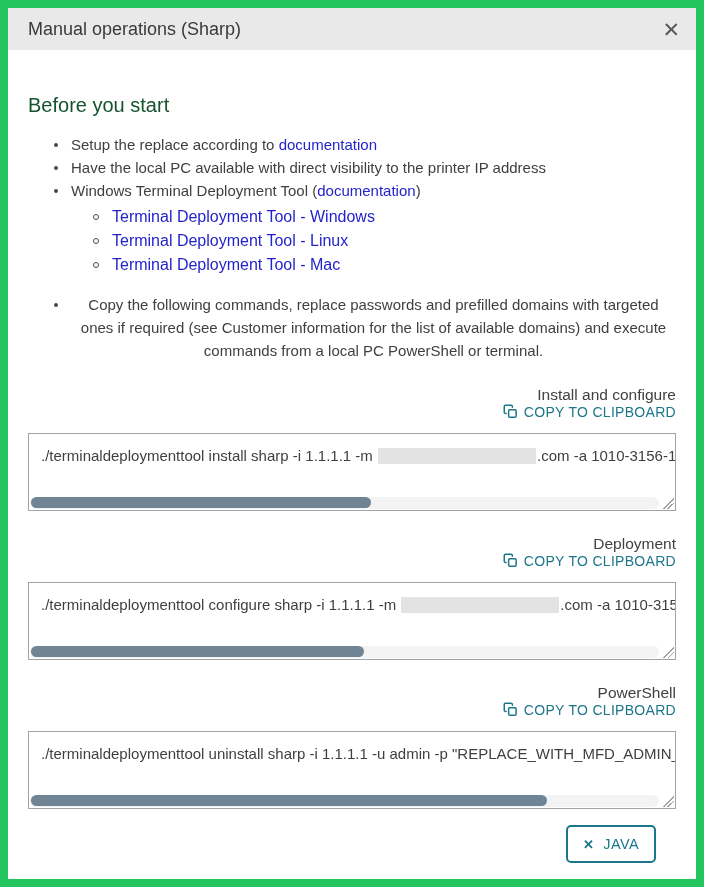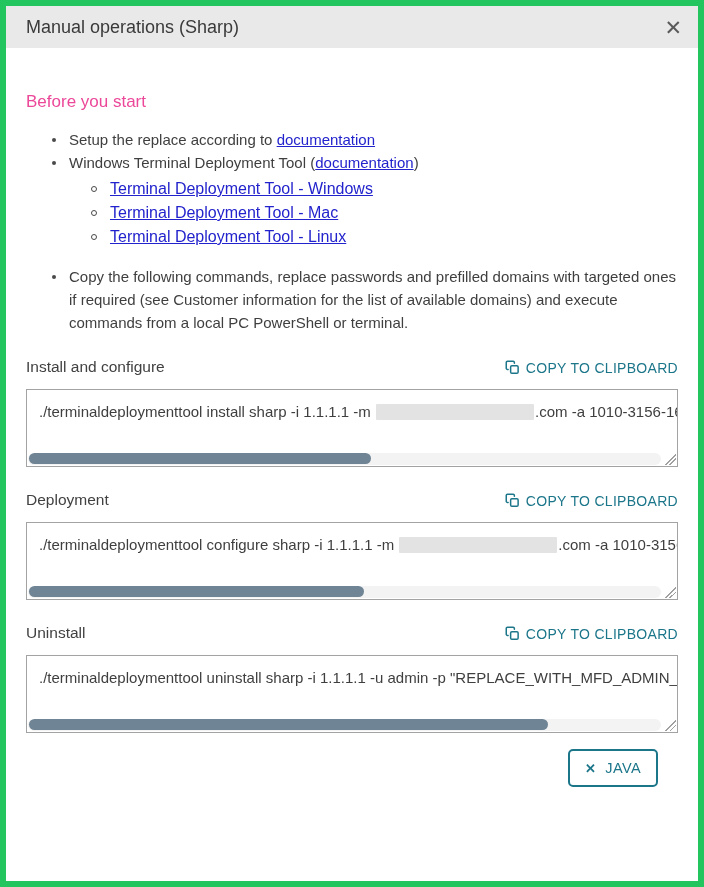--- a/index.html
+++ b/index.html
@@ -1,52 +1,52 @@
 <!DOCTYPE html>
 <html><head>
 <meta charset="utf-8">
 <style>
   html,body { margin:0; padding:0; background:#fff; }
   .dialog {
     box-sizing:border-box;
     width:704px; height:887px;
-    border:6px solid #22c55e;
+    border:8px solid #22c55e;
     background:#fff;
     font-family:"Liberation Sans", sans-serif;
     color:#3f3f3f;
     overflow:hidden;
     position:relative;
   }
   .header {
     height:42px; background:#e9e9e9;
     display:flex; align-items:center; justify-content:space-between;
     padding:0 16px 0 20px;
   }
   .title { font-size:18px; color:#3a3a3a; }
   .close-x { font-size:21px; color:#5a5a5a; cursor:pointer; line-height:1; }
   .body { padding:44px 20px 0 20px; }
-  .section-heading { font-size:17px; font-weight:400; margin:0; color:#ec4899; }
+  .section-heading { font-size:20px; font-weight:400; margin:0; color:#14532d; }
   ul { list-style:none; margin:0; padding:0; }
   .main-list { margin-top:16px; padding-left:24px; }
   .main-list > li { position:relative; padding-left:19px; line-height:23px; font-size:15px; }
   .main-list > li::before {
     content:""; position:absolute; left:2px; top:10px;
     width:4px; height:4px; border-radius:50%; background:#4a4a4a;
   }
   .sub-list { padding:3px 0 0 22px; }
   .sub-list > li { position:relative; padding-left:19px; line-height:24px; font-size:16px; }
   .sub-list > li::before {
     content:""; position:absolute; left:0; top:9px;
     width:4px; height:4px; border:1.5px solid #4a4a4a; border-radius:50%; background:transparent;
   }
-  a.link { color:#2323cd; text-decoration:underline; cursor:pointer; }
+  a.link { color:#2323cd; cursor:pointer; }
   .howto-heading { margin-top:22px; }
-  .howto-list > li { max-width:622px; }
+  .howto-list > li { max-width:622px;text-align:center; }
   .cmd-section { margin-top:24px; }
-  .cmd-head { display:flex; justify-content:space-between; align-items:flex-end; margin-bottom:13px; }
+  .cmd-head { display:flex; justify-content:space-between; align-items:flex-end; margin-bottom:13px;flex-direction:column; }
   .cmd-label { font-size:15.5px; color:#414141; }
   .copy-btn {
     display:flex; align-items:flex-start; gap:6px;
     color:#1c768a; font-size:14px; letter-spacing:0.3px; cursor:pointer;
   }
   .copy-btn svg { display:block; }
   .cmd-box {
     position:relative; height:78px; box-sizing:border-box;
     border:1px solid #a3a3a3; background:#fff; overflow:hidden;
   }
@@ -92,25 +92,26 @@
     <div class="title">Manual operations (Sharp)</div>
     <div class="close-x">✕</div>
   </div>
 
   <div class="body">
 
     <div class="section-heading">Before you start</div>
 
     <ul class="main-list">
       <li><span>Setup the replace according to </span><a class="link">documentation</a></li>
+      <li>Have the local PC available with direct visibility to the printer IP address</li>
       <li><span>Windows Terminal Deployment Tool (</span><a class="link">documentation</a><span>)</span>
         <ul class="sub-list">
           <li><a class="link">Terminal Deployment Tool - Windows</a></li>
+          <li><a class="link">Terminal Deployment Tool - Linux</a></li>
           <li><a class="link">Terminal Deployment Tool - Mac</a></li>
-          <li><a class="link">Terminal Deployment Tool - Linux</a></li>
         </ul>
       </li>
     </ul>
 
 
     <ul class="main-list howto-list">
       <li>Copy the following commands, replace passwords and prefilled domains with targeted ones if required (see Customer information for the list of available domains) and execute commands from a local PC PowerShell or terminal.</li>
     </ul>
 
     <div class="cmd-section">
@@ -148,21 +149,21 @@
         <div class="cmd-text"><span>./terminaldeploymenttool configure sharp -i 1.1.1.1 -m </span><span class="redacted"></span><span>.com -a 1010-3156-16</span></div>
         <div class="hscroll">
             <div class="hthumb" style="width: 53%;"></div>
           </div>
         <div class="resize-grip"></div>
       </div>
     </div>
 
     <div class="cmd-section">
       <div class="cmd-head">
-        <div class="cmd-label">Uninstall</div>
+        <div class="cmd-label">PowerShell</div>
         <div class="copy-btn">
           <svg width="15" height="15" viewBox="0 0 24 24" fill="none" stroke="#1c768a" stroke-width="2.4" stroke-linecap="round" stroke-linejoin="round">
               <rect x="9" y="9" width="12" height="12" rx="2"></rect>
               <path d="M5 15H4a2 2 0 0 1-2-2V4a2 2 0 0 1 2-2h9a2 2 0 0 1 2 2v1"></path>
             </svg>
           <span>COPY TO CLIPBOARD</span>
         </div>
       </div>
       <div class="cmd-box">
         <div class="cmd-text"><span>./terminaldeploymenttool uninstall sharp -i 1.1.1.1 -u admin -p "REPLACE_WITH_MFD_ADMIN_PASSWORD"</span><span></span></div>

